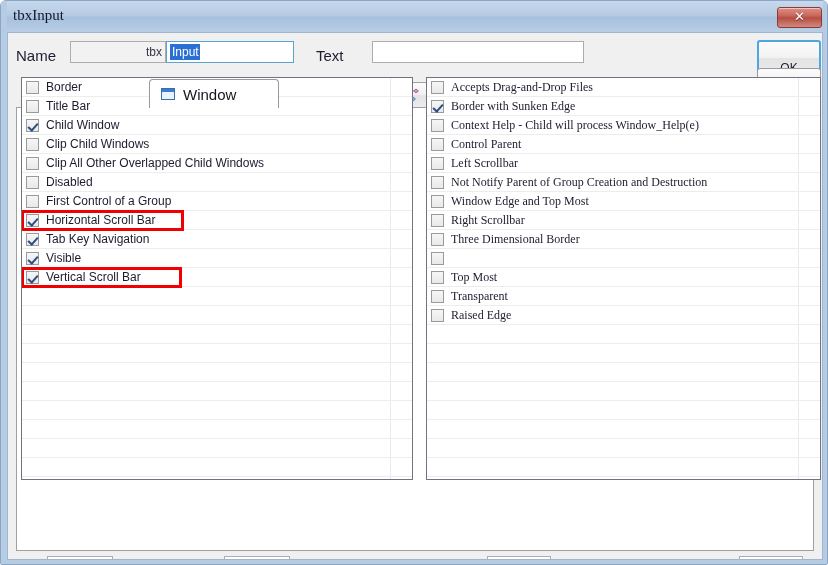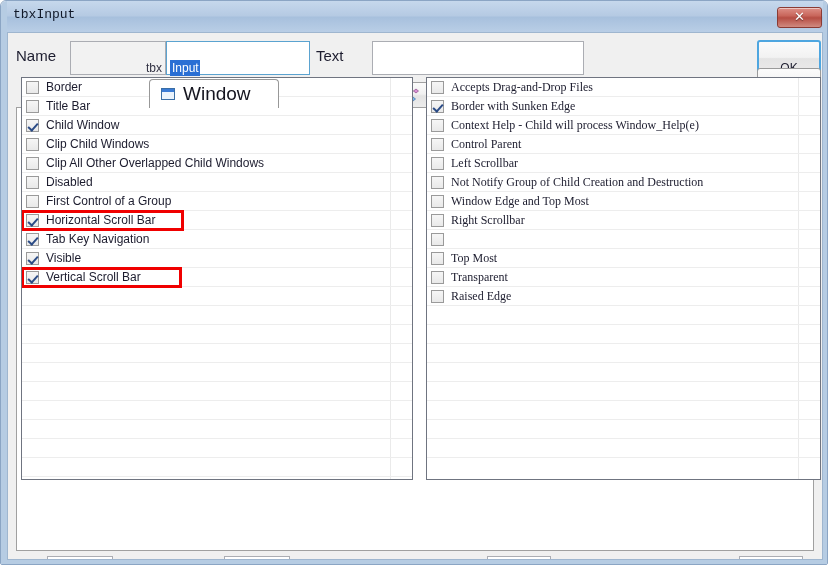--- a/index.html
+++ b/index.html
@@ -55,23 +55,23 @@
     height: 31px;
     background: linear-gradient(to bottom, #c6d8ec 0%, #b5cae3 48%, #a7c0dd 52%, #b9cee6 100%);
     border-radius: 5px 5px 0 0;
     box-sizing: border-box;
     z-index: 30;
   }
   #title-text {
     position: absolute;
     left: 12px;
     top: 6px;
-    font-size: 13px;
+    font-size: 15px;
     color: #101828;
-    font-family: Liberation Mono, monospace;
+    font-family: Liberation Serif, serif;
     white-space: nowrap;
   }
   #close-btn {
     position: absolute;
     right: 7px;
     top: 6px;
     width: 45px;
     height: 21px;
     box-sizing: border-box;
     border: 1px solid #8a3b34;
@@ -109,33 +109,33 @@
     white-space: nowrap;
   }
   .tfield {
     position: absolute;
     box-sizing: border-box;
     border: 1px solid #abadb3;
     background: #ffffff;
     font-family: "Liberation Sans", sans-serif;
     font-size: 12px;
     color: #1c1c2e;
-    padding: 16px 3px;
+    padding: 0 3px;
     line-height: 20px;
     height: 22px;
     outline: none;
   }
   .tfield.readonly {
     background: #f2f2f2;
     text-align: right;
     color: #333344;
   }
   #name-label  { left: 8px;  top: 14px; }
   #prefix-field{ left: 62px; top: 8px;  width: 96px; }
-  #name-field  { left: 158px;top: 8px;  width: 144px;
+  #name-field  { left: 158px;top: 8px;  width: 128px;
                  border: 1px solid #5ba3d0; }
   #name-field .sel {
     background: #2a6fd4;
     color: #ffffff;
     padding: 1px 1px 1px 2px;
   }
   #text-label  { left: 308px;top: 14px; }
   #text-field  { left: 364px;top: 8px;  width: 212px; }
 
   .btn {
@@ -190,21 +190,21 @@
     height: 29px;
     background: #ffffff;
     border-color: #989898;
     z-index: 5;
   }
   .tab .tab-label {
     font-size: 12.5px;
     color: #15151f;
     margin-left: 7px;
   }
-  .tab.active .tab-label { font-size: 19px; text-align: right; }
+  .tab.active .tab-label { font-size: 15px; text-align: right; }
   .tab-ico { width: 16px; height: 16px; position: relative; flex: none; }
 
   #tab-properties { left: 7px;   width: 126px; }
   #tab-window     { left: 133px; width: 130px; }
   #tab-events     { left: 265px; width: 112px; }
   #tab-class      { left: 377px; width: 115px; }
 
   
   #tabpage {
     position: absolute;
@@ -463,29 +463,33 @@
             <div class="lrow">
               <span class="cb"></span>
               <span class="ltext">Control Parent</span>
             </div>
             <div class="lrow">
               <span class="cb"></span>
               <span class="ltext">Left Scrollbar</span>
             </div>
             <div class="lrow">
               <span class="cb"></span>
-              <span class="ltext">Not Notify Group of Child Creation and Destruction</span>
+              <span class="ltext">Not Notify Parent of Group Creation and Destruction</span>
             </div>
             <div class="lrow">
               <span class="cb"></span>
               <span class="ltext">Window Edge and Top Most</span>
             </div>
             <div class="lrow">
               <span class="cb"></span>
               <span class="ltext">Right Scrollbar</span>
+            </div>
+            <div class="lrow">
+              <span class="cb"></span>
+              <span class="ltext">Three Dimensional Border</span>
             </div>
             <div class="lrow">
               <span class="cb"></span>
             </div>
             <div class="lrow">
               <span class="cb"></span>
               <span class="ltext">Top Most</span>
             </div>
             <div class="lrow">
               <span class="cb"></span>

